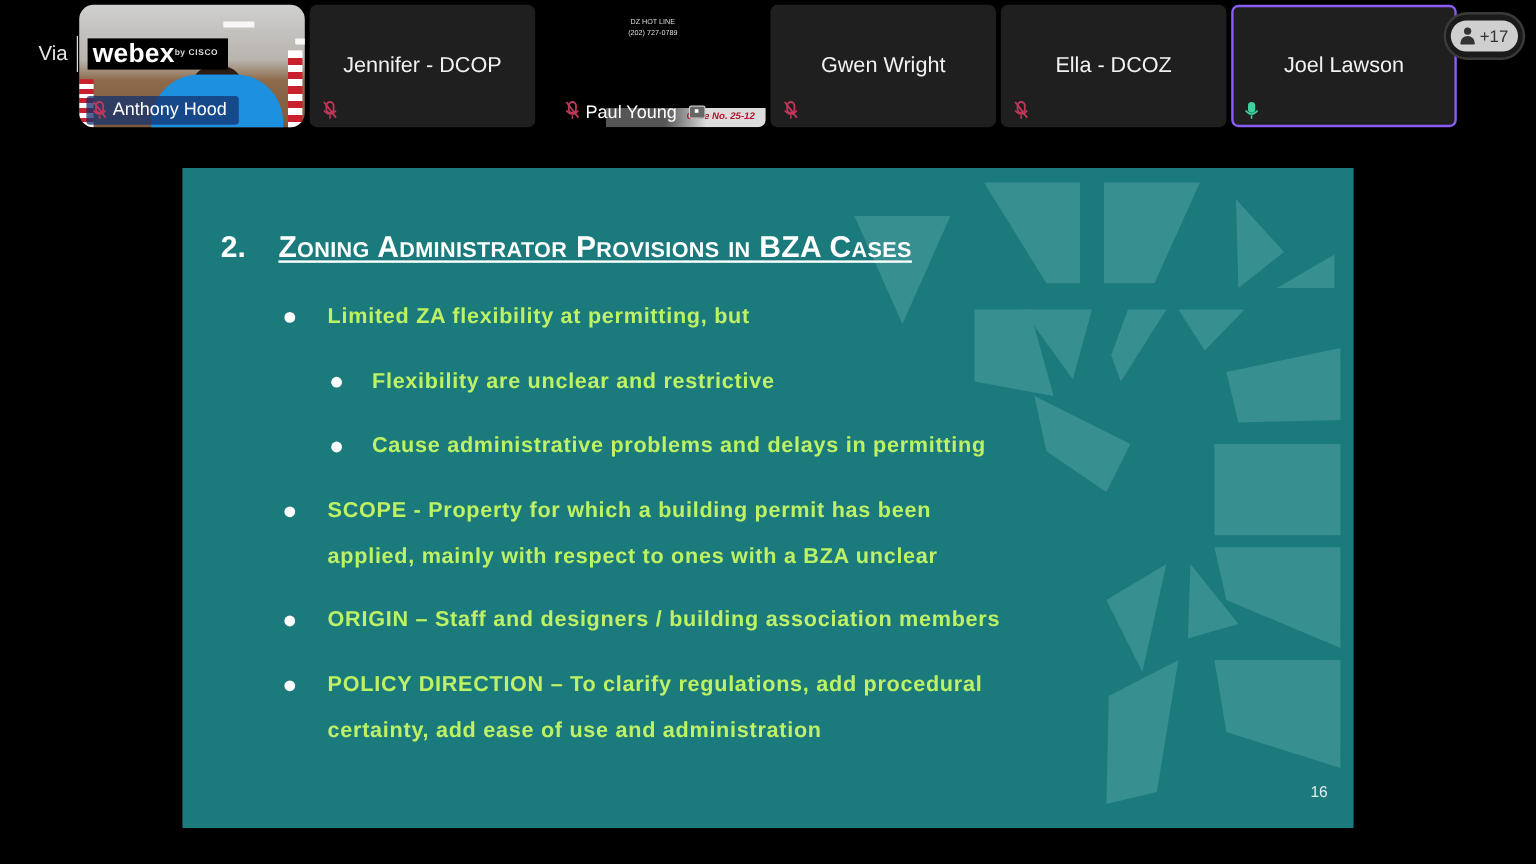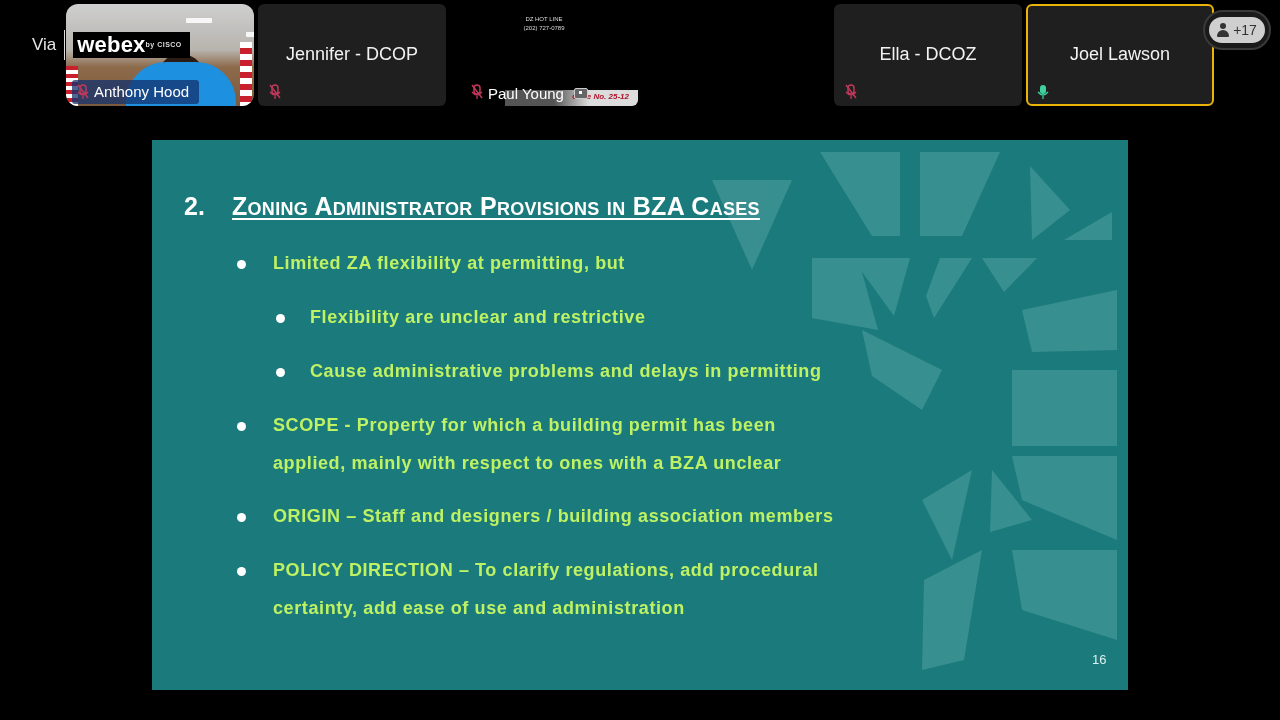--- a/index.html
+++ b/index.html
@@ -12,21 +12,21 @@
     position: absolute; top: 2px; height: 102px; width: 188px;
     background: #1f1f1f; border-radius: 6px; overflow: hidden;
   }
   .tile .name {
     position: absolute; left: 0; right: 0; top: 40px; text-align: center;
     font-size: 18px; color: #f2f2f2; font-family: "Liberation Sans", sans-serif;
   }
   .tile .mic {
     position: absolute; left: 10px; bottom: 6px; width: 14px; height: 16px;
   }
-  .tile.active { border: 2px solid #eab308; padding-left: 24px; }
+  .tile.active { border: 2px solid #8b5cf6; padding-left: 24px; }
 
   
   .tile.video {
     background: linear-gradient(180deg, #cfcfcf 0%, #b8b4ae 45%, #8d6a4a 62%, #7b5a3d 100%);
     border-radius: 12px;
   }
   .video .ceiling-light { position: absolute; height: 5px; background: #f7f7f7; border-radius: 1px; }
   .video .person {
     position: absolute; left: 60px; top: 58px; width: 110px; height: 50px;
     background: #1e90e0; border-radius: 40px 40px 0 0;
@@ -170,20 +170,29 @@
         <rect x="4" y="1" width="6" height="9" rx="3" fill="none" stroke="#c0385a" stroke-width="1.5"></rect>
         <path d="M2 8 Q7 14 12 8" fill="none" stroke="#c0385a" stroke-width="1.3"></path>
         <line x1="7" y1="12" x2="7" y2="15" stroke="#c0385a" stroke-width="1.3"></line>
         <line x1="2" y1="1" x2="12" y2="14" stroke="#c0385a" stroke-width="1.5"></line>
       </svg>
       <span>Paul Young</span>
       <span class="share-icon"></span>
     </div>
   </div>
 
+  <div class="tile" style="left:642px;">
+    <div class="name">Gwen Wright</div>
+    <svg class="mic" viewBox="0 0 14 16">
+      <rect x="4" y="1" width="6" height="9" rx="3" fill="none" stroke="#c0385a" stroke-width="1.5"></rect>
+      <path d="M2 8 Q7 14 12 8" fill="none" stroke="#c0385a" stroke-width="1.3"></path>
+      <line x1="7" y1="12" x2="7" y2="15" stroke="#c0385a" stroke-width="1.3"></line>
+      <line x1="2" y1="1" x2="12" y2="14" stroke="#c0385a" stroke-width="1.5"></line>
+    </svg>
+  </div>
 
   <div class="tile" style="left:834px;">
     <div class="name">Ella - DCOZ</div>
     <svg class="mic" viewBox="0 0 14 16">
       <rect x="4" y="1" width="6" height="9" rx="3" fill="none" stroke="#c0385a" stroke-width="1.5"></rect>
       <path d="M2 8 Q7 14 12 8" fill="none" stroke="#c0385a" stroke-width="1.3"></path>
       <line x1="7" y1="12" x2="7" y2="15" stroke="#c0385a" stroke-width="1.3"></line>
       <line x1="2" y1="1" x2="12" y2="14" stroke="#c0385a" stroke-width="1.5"></line>
     </svg>
   </div>

